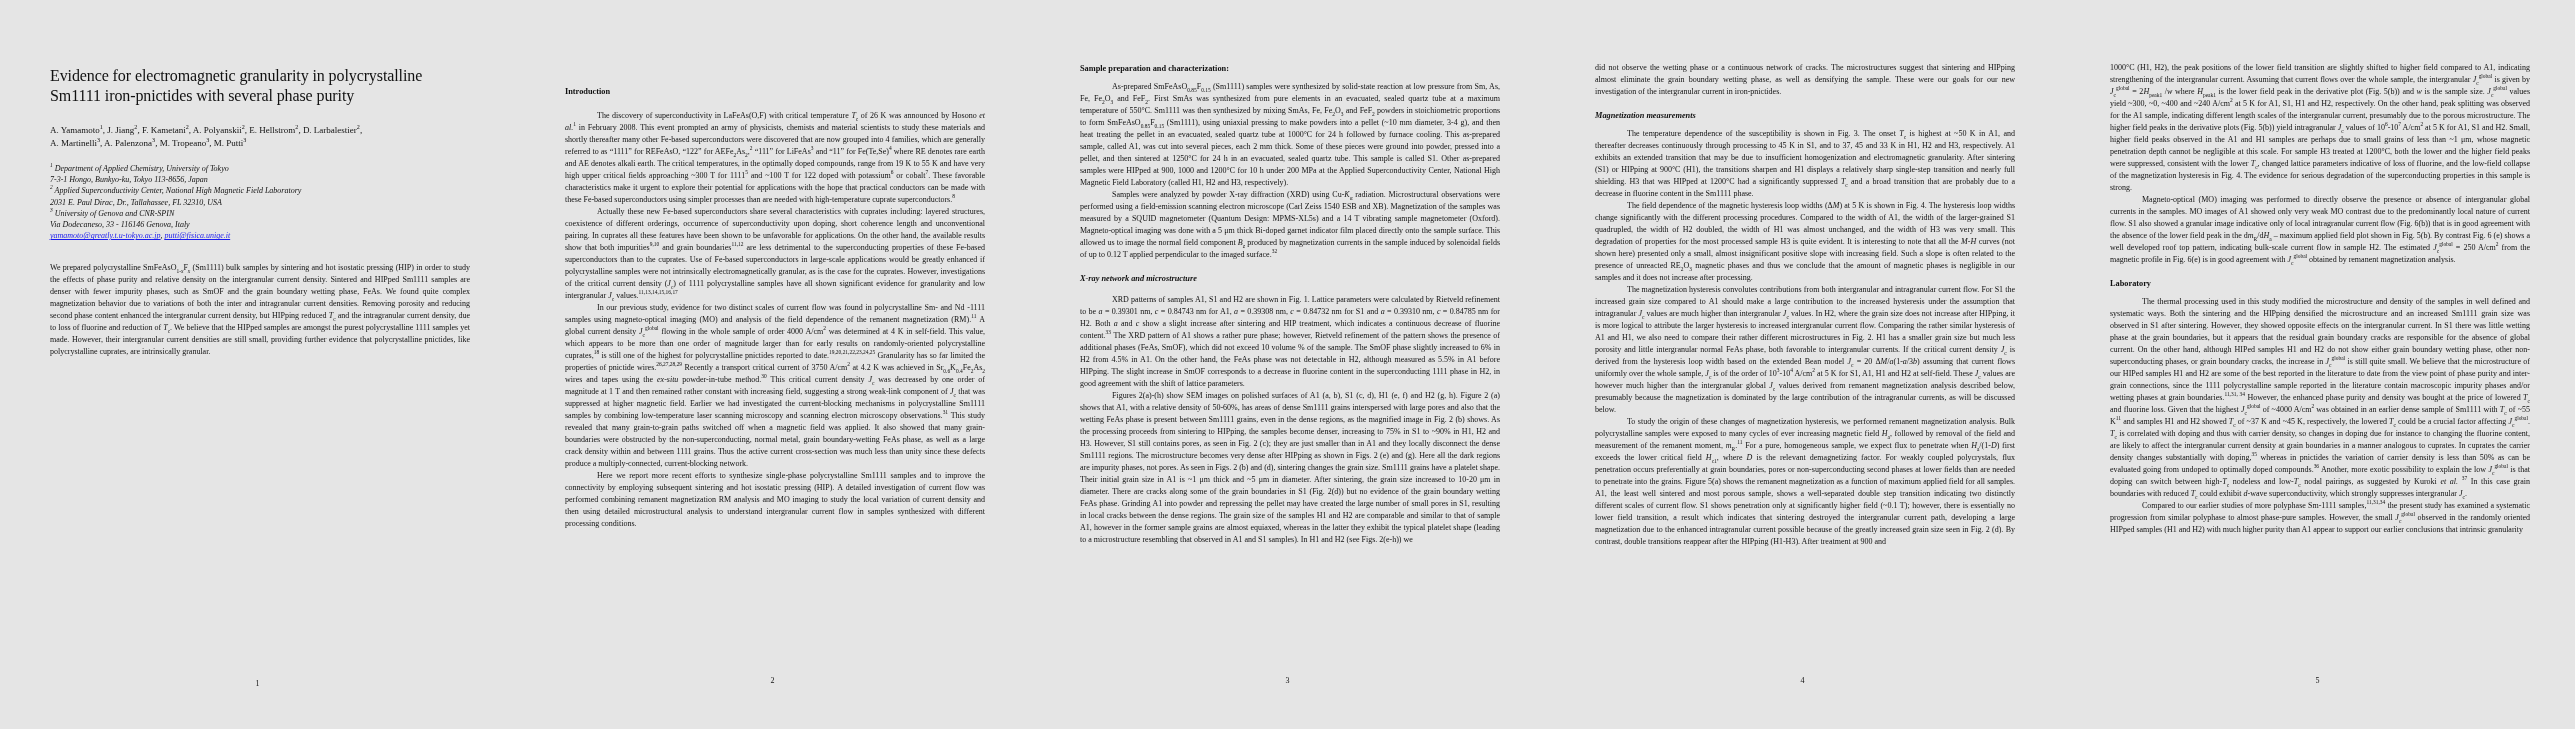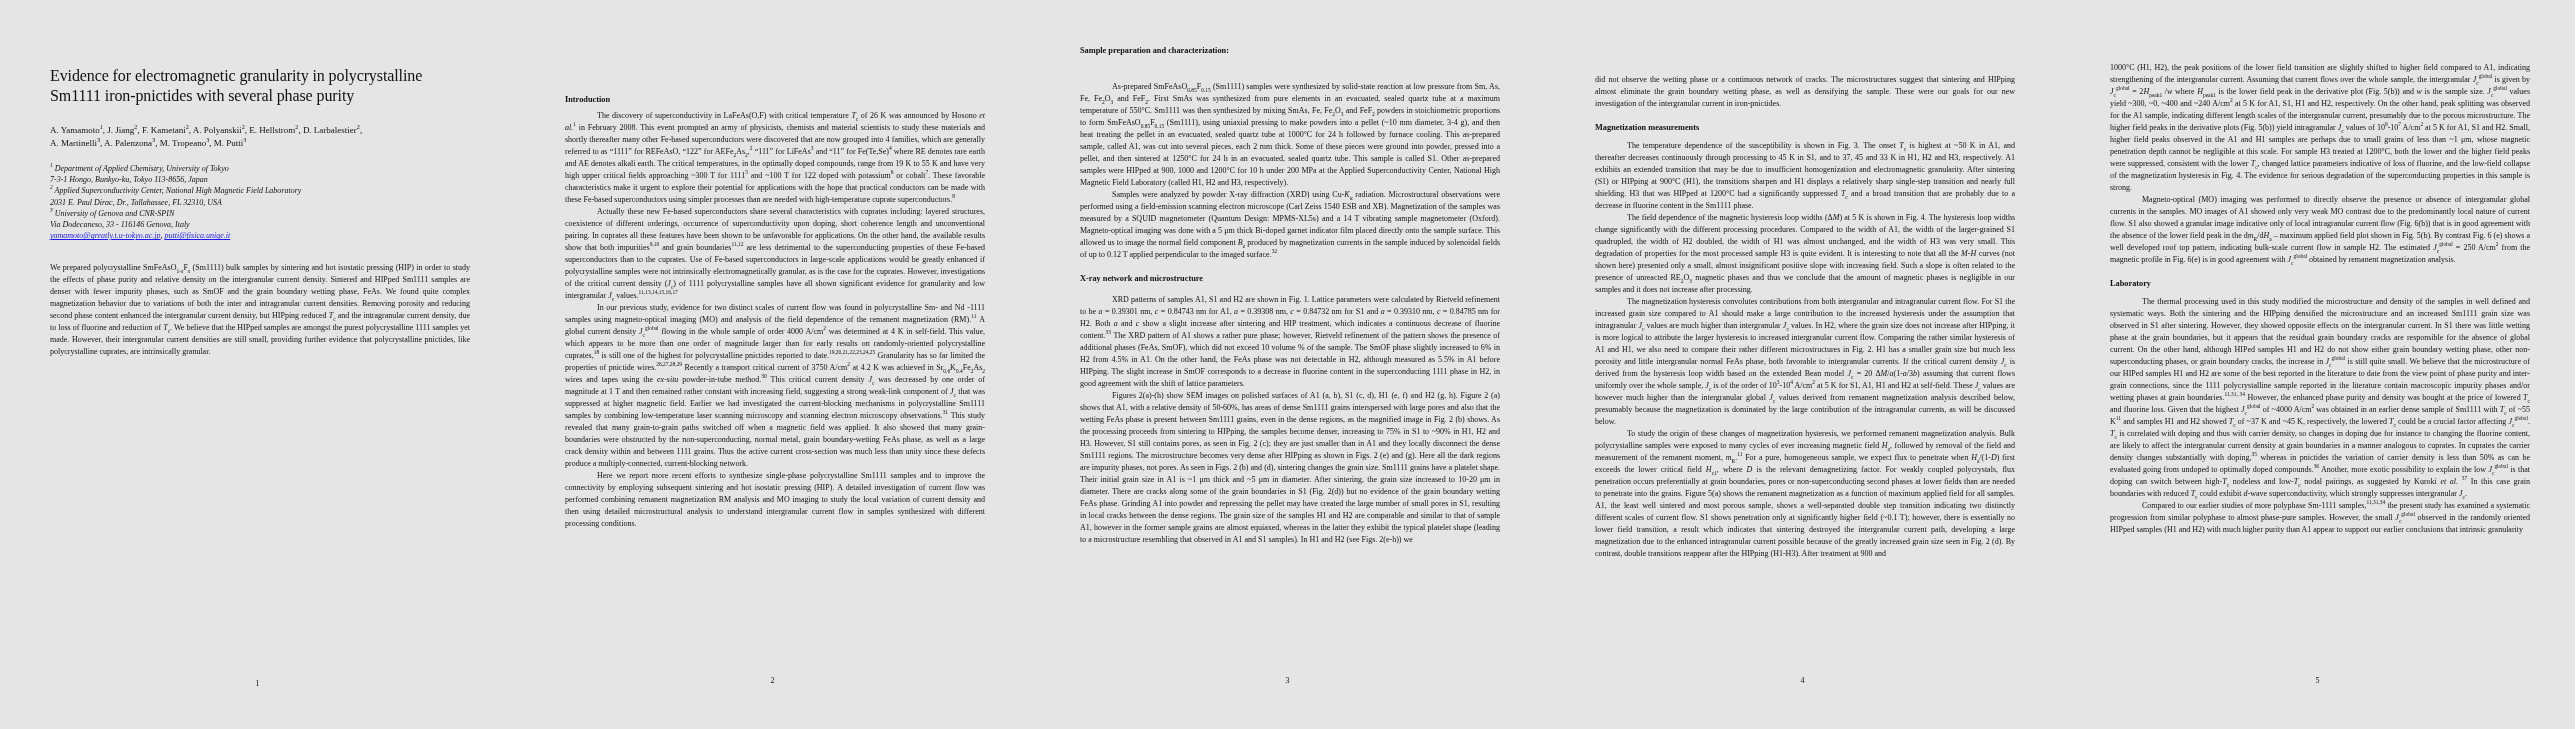--- a/index.html
+++ b/index.html
@@ -9,21 +9,21 @@
   .page { width: 515px; height: 729px; position: relative; box-sizing: border-box; background: #e5e5e5; }
   .page-inner { position: absolute; left: 50px; width: 420px; }
   .title { font-size: 16px; line-height: 20px; margin: 0; font-weight: normal; letter-spacing: -0.1px; }
   .authors { font-size: 9px; line-height: 13.4px; margin: 0; }
   .affils { font-size: 8px; line-height: 11.2px; font-style: italic; margin: 0; }
   .affils .email { color: #1a1aee; text-decoration: underline; }
   .affils .email-sep { color: #111; }
   p.body { font-size: 8px; line-height: 12px; margin: 0; text-align: justify; hyphens: none; }
   p.indent { text-indent: 32px; }
   h2.section { font-size: 8.3px; font-weight: bold; margin: 0; line-height: 12px; }
-  h3.subsection { font-size: 8.3px; font-weight: bold; margin: 0; line-height: 12px; }
+  h3.subsection { font-size: 8.3px; font-weight: bold; font-style: italic; margin: 0; line-height: 12px; }
   .pagenum { position: absolute; left: 0; width: 515px; text-align: center; font-size: 8px; }
   sup, sub { font-size: 68%; line-height: 0; }
 </style>
 </head>
 <body>
 
 <div class="pages">
 
   <div class="page">
     <div class="page-inner" style="top:66px;">
@@ -51,50 +51,50 @@
         </div>
       </div>
     </div>
     <div class="page-inner" style="top:262px;">
       <p class="body">We prepared polycrystalline SmFeAsO<sub>1-<i>x</i></sub>F<sub><i>x</i></sub> (Sm1111) bulk samples by sintering and hot isostatic pressing (HIP) in order to study the effects of phase purity and relative density on the intergranular current density. Sintered and HIPped Sm1111 samples are denser with fewer impurity phases, such as SmOF and the grain boundary wetting phase, FeAs.  We found quite complex magnetization behavior due to variations of both the inter and intragranular current densities.  Removing porosity and reducing second phase content enhanced the intergranular current density, but HIPping reduced <i>T</i><sub>c</sub> and the intragranular current density, due to loss of fluorine and reduction of <i>T</i><sub>c</sub>. We believe that the HIPped samples are amongst the purest polycrystalline 1111 samples yet made.  However, their intergranular current densities are still small, providing further evidence that polycrystalline pnictides, like polycrystalline cuprates, are intrinsically granular.</p>
     </div>
     <div class="pagenum" style="top:679px;">1</div>
   </div>
 
   <div class="page">
-    <div class="page-inner" style="top:94px;">
+    <div class="page-inner" style="top:86px;">
       <h2 class="section">Introduction</h2>
     </div>
     <div class="page-inner" style="top:110px;">
       <p class="body indent">The discovery of superconductivity in LaFeAs(O,F) with critical temperature <i>T</i><sub>c</sub> of 26 K was announced by Hosono <i>et al.</i><sup>1</sup> in February 2008. This event prompted an army of physicists, chemists and material scientists to study these materials and shortly thereafter many other Fe-based superconductors were discovered that are now grouped into 4 families, which are generally referred to as “1111” for REFeAsO, “122” for AEFe<sub>2</sub>As<sub>2</sub>,<sup>2</sup>  “111” for LiFeAs<sup>3</sup> and “11” for Fe(Te,Se)<sup>4</sup> where RE denotes rare earth and AE denotes alkali earth. The critical temperatures, in the optimally doped compounds, range from 19 K to 55 K and have very high upper critical fields approaching ~300 T for 1111<sup>5</sup> and ~100 T for 122 doped with potassium<sup>6</sup> or cobalt<sup>7</sup>. These favorable characteristics make it urgent to explore their potential for applications with the hope that practical conductors can be made with these Fe-based superconductors using simpler processes than are needed with high-temperature cuprate superconductors.<sup>8</sup></p>
       <p class="body indent">Actually these new Fe-based superconductors share several characteristics with cuprates including: layered structures, coexistence of different orderings, occurrence of superconductivity upon doping, short coherence length and unconventional pairing. In cuprates all these features have been shown to be unfavorable for applications. On the other hand, the available results show that both impurities<sup>9,10</sup> and grain boundaries<sup>11,12</sup> are less detrimental to the superconducting properties of these Fe-based superconductors than to the cuprates.  Use of Fe-based superconductors in large-scale applications would be greatly enhanced if polycrystalline samples were not intrinsically electromagnetically granular, as is the case for the cuprates. However, investigations of the critical current density (<i>J</i><sub>c</sub>) of 1111 polycrystalline samples have all shown significant evidence for granularity and low intergranular <i>J</i><sub>c</sub> values.<sup>11,13,14,15,16,17</sup></p>
       <p class="body indent">In our previous study, evidence for two distinct scales of current flow was found in polycrystalline Sm- and Nd -1111 samples using magneto-optical imaging (MO) and analysis of the field dependence of the remanent magnetization (RM).<sup>11</sup> A global current density <i>J</i><sub>c</sub><sup>global</sup> flowing in the whole sample of order 4000 A/cm<sup>2</sup> was determined at 4 K in self-field. This value, which appears to be more than one order of magnitude larger than for early results on randomly-oriented polycrystalline cuprates,<sup>18</sup> is still one of the highest for polycrystalline pnictides reported to date.<sup>19,20,21,22,23,24,25</sup>  Granularity has so far limited the properties of pnictide wires.<sup>26,27,28,29</sup> Recently a transport critical current of 3750 A/cm<sup>2</sup> at 4.2 K was achieved in Sr<sub>0.6</sub>K<sub>0.4</sub>Fe<sub>2</sub>As<sub>2</sub> wires and tapes using the <i>ex-situ</i> powder-in-tube method.<sup>30</sup> This critical current density <i>J</i><sub>c</sub> was decreased by one order of magnitude at 1 T and then remained rather constant with increasing field, suggesting a strong weak-link component of <i>J</i><sub>c</sub> that was suppressed at higher magnetic field.  Earlier we had investigated the current-blocking mechanisms in polycrystalline Sm1111 samples by combining low-temperature laser scanning microscopy and scanning electron microscopy observations.<sup>31</sup> This study revealed that many grain-to-grain paths switched off when a magnetic field was applied. It also showed that many grain-boundaries were obstructed by the non-superconducting, normal metal, grain boundary-wetting FeAs phase, as well as a large crack density within and between 1111 grains.  Thus the active current cross-section was much less than unity since these defects produce a multiply-connected, current-blocking network.</p>
       <p class="body indent">Here we report more recent efforts to synthesize single-phase polycrystalline Sm1111 samples and to improve the connectivity by employing subsequent sintering and hot isostatic pressing (HIP). A detailed investigation of current flow was performed combining remanent magnetization RM analysis and MO imaging to study the local variation of current density and then using detailed microstructural analysis to understand intergranular current flow in samples synthesized with different processing conditions.</p>
     </div>
     <div class="pagenum" style="top:676px;">2</div>
   </div>
 
   <div class="page">
-    <div class="page-inner" style="top:45px;">
+    <div class="page-inner" style="top:63px;">
       <h2 class="section">Sample preparation and characterization:</h2>
     </div>
     <div class="page-inner" style="top:81px;">
       <p class="body indent">As-prepared SmFeAsO<sub>0.85</sub>F<sub>0.15</sub> (Sm1111) samples were synthesized by solid-state reaction at low pressure from Sm, As, Fe, Fe<sub>2</sub>O<sub>3</sub> and FeF<sub>2</sub>. First SmAs was synthesized from pure elements in an evacuated, sealed quartz tube at a maximum temperature of 550°C. Sm1111 was then synthesized by mixing SmAs, Fe, Fe<sub>2</sub>O<sub>3</sub> and FeF<sub>2</sub> powders in stoichiometric proportions to form SmFeAsO<sub>0.85</sub>F<sub>0.15</sub> (Sm1111), using uniaxial pressing to make powders into a pellet (~10 mm diameter, 3-4 g), and then heat treating the pellet in an evacuated, sealed quartz tube at 1000°C for 24 h followed by furnace cooling. This as-prepared sample, called A1, was cut into several pieces, each 2 mm thick. Some of these pieces were ground into powder, pressed into a pellet, and then sintered at 1250°C for 24 h in an evacuated, sealed quartz tube. This sample is called S1.  Other as-prepared samples were HIPped at 900, 1000 and 1200°C for 10 h under 200 MPa at the Applied Superconductivity Center, National High Magnetic Field Laboratory (called H1, H2 and H3, respectively).</p>
       <p class="body indent">Samples were analyzed by powder X-ray diffraction (XRD) using Cu-<i>K</i><sub>α</sub> radiation. Microstructural observations were performed using a field-emission scanning electron microscope (Carl Zeiss 1540 ESB and XB). Magnetization of the samples was measured by a SQUID magnetometer (Quantum Design: MPMS-XL5s) and a 14 T vibrating sample magnetometer (Oxford). Magneto-optical imaging was done with a 5 μm thick Bi-doped garnet indicator film placed directly onto the sample surface.  This allowed us to image the normal field component <i>B</i><sub>z</sub> produced by magnetization currents in the sample induced by solenoidal fields of up to 0.12 T applied perpendicular to the imaged surface.<sup>32</sup></p>
       <div style="height:12px;"></div>
       <h3 class="subsection">X-ray network and microstructure</h3>
       <div style="height:8.5px;"></div>
       <p class="body indent">XRD patterns of samples A1, S1 and H2 are shown in Fig. 1. Lattice parameters were calculated by Rietveld refinement to be <i>a</i> = 0.39301 nm, <i>c</i> = 0.84743 nm for A1, <i>a</i> = 0.39308 nm, <i>c</i> = 0.84732 nm for S1 and <i>a</i> = 0.39310 nm, <i>c</i> = 0.84785 nm for H2. Both <i>a</i> and <i>c</i> show a slight increase after sintering and HIP treatment, which indicates a continuous decrease of fluorine content.<sup>33</sup> The XRD pattern of A1 shows a rather pure phase; however, Rietveld refinement of the pattern shows the presence of additional phases (FeAs, SmOF), which did not exceed 10 volume % of the sample. The SmOF phase slightly increased to 6% in H2 from 4.5% in A1. On the other hand, the FeAs phase was not detectable in H2, although measured as 5.5% in A1 before HIPping. The slight increase in SmOF corresponds to a decrease in fluorine content in the superconducting 1111 phase in H2, in good agreement with the shift of lattice parameters.</p>
       <p class="body indent">Figures 2(a)-(h) show SEM images on polished surfaces of A1 (a, b), S1 (c, d), H1 (e, f) and H2 (g, h). Figure 2 (a) shows that A1, with a relative density of 50-60%, has areas of dense Sm1111 grains interspersed with large pores and also that the wetting FeAs phase is present between Sm1111 grains, even in the dense regions, as the magnified image in Fig. 2 (b) shows. As the processing proceeds from sintering to HIPping, the samples become denser, increasing to 75% in S1 to ~90% in H1, H2 and H3. However, S1 still contains pores, as seen in Fig. 2 (c); they are just smaller than in A1 and they locally disconnect the dense Sm1111 regions. The microstructure becomes very dense after HIPping as shown in Figs. 2 (e) and (g).  Here all the dark regions are impurity phases, not pores. As seen in Figs. 2 (b) and (d), sintering changes the grain size.  Sm1111 grains have a platelet shape.  Their initial grain size in A1 is ~1 μm thick and ~5 μm in diameter. After sintering, the grain size increased to 10-20 μm in diameter.  There are cracks along some of the grain boundaries in S1 (Fig. 2(d)) but no evidence of the grain boundary wetting FeAs phase. Grinding A1 into powder and repressing the pellet may have created the large number of small pores in S1, resulting in local cracks between the dense regions. The grain size of the samples H1 and H2 are comparable and similar to that of sample A1, however in the former sample grains are almost equiaxed, whereas in the latter they exhibit the typical platelet shape (leading to a microstructure resembling that observed in A1 and S1 samples). In H1 and H2 (see Figs. 2(e-h)) we</p>
     </div>
     <div class="pagenum" style="top:676px;">3</div>
   </div>
 
   <div class="page">
-    <div class="page-inner" style="top:74px;">
+    <div class="page-inner" style="top:62px;">
       <p class="body">did not observe the wetting phase or a continuous network of cracks. The microstructures suggest that sintering and HIPping almost eliminate the grain boundary wetting phase, as well as densifying the sample.  These were our goals for our new investigation of the intergranular current in iron-pnictides.</p>
       <div style="height:12px;"></div>
       <h3 class="subsection">Magnetization measurements</h3>
       <div style="height:5.5px;"></div>
       <p class="body indent">The temperature dependence of the susceptibility is shown in Fig. 3. The onset <i>T</i><sub>c</sub> is highest at ~50 K in A1, and thereafter decreases continuously through processing to 45 K in S1, and to 37, 45 and 33 K in H1, H2 and H3, respectively. A1 exhibits an extended transition that may be due to insufficient homogenization and electromagnetic granularity. After sintering (S1) or HIPping at 900°C (H1), the transitions sharpen and H1 displays a relatively sharp single-step transition and nearly full shielding.  H3 that was HIPped at 1200°C had a significantly suppressed <i>T</i><sub>c</sub> and a broad transition that are probably due to a decrease in fluorine content in the Sm1111 phase.</p>
       <p class="body indent">The field dependence of the magnetic hysteresis loop widths (Δ<i>M</i>) at 5 K is shown in Fig. 4. The hysteresis loop widths change significantly with the different processing procedures. Compared to the width of A1, the width of the larger-grained S1 quadrupled, the width of H2 doubled, the width of H1 was almost unchanged, and the width of H3 was very small.  This degradation of properties for the most processed sample H3 is quite evident. It is interesting to note that all the <i>M-H</i> curves (not shown here) presented only a small, almost insignificant positive slope with increasing field. Such a slope is often related to the presence of unreacted RE<sub>2</sub>O<sub>3</sub> magnetic phases and thus we conclude that the amount of magnetic phases is negligible in our samples and it does not increase after processing.</p>
       <p class="body indent">The magnetization hysteresis convolutes contributions from both intergranular and intragranular current flow.  For S1 the increased grain size compared to A1 should make a large contribution to the increased hysteresis under the assumption that intragranular <i>J</i><sub>c</sub> values are much higher than intergranular <i>J</i><sub>c</sub> values.  In H2, where the grain size does not increase after HIPping, it is more logical to attribute the larger hysteresis to increased intergranular current flow. Comparing the rather similar hysteresis of A1 and H1, we also need to compare their rather different microstructures in Fig. 2.  H1 has a smaller grain size but much less porosity and little intergranular normal FeAs phase, both favorable to intergranular currents. If the critical current density <i>J</i><sub>c</sub> is derived from the hysteresis loop width based on the extended Bean model <i>J</i><sub>c</sub> = 20 Δ<i>M</i>/<i>a</i>(1-<i>a</i>/3<i>b</i>) assuming that current flows uniformly over the whole sample, <i>J</i><sub>c</sub> is of the order of 10<sup>3</sup>-10<sup>4</sup> A/cm<sup>2</sup> at 5 K for S1, A1, H1 and H2 at self-field. These <i>J</i><sub>c</sub> values are however much higher than the intergranular global <i>J</i><sub>c</sub> values derived from remanent magnetization analysis described below, presumably because the magnetization is dominated by the large contribution of the intragranular currents, as will be discussed below.</p>
       <p class="body indent">To study the origin of these changes of magnetization hysteresis, we performed remanent magnetization analysis. Bulk polycrystalline samples were exposed to many cycles of ever increasing magnetic field <i>H</i><sub>a</sub>, followed by removal of the field and measurement of the remanent moment, <i>m</i><sub>R</sub>.<sup>11</sup> For a pure, homogeneous sample, we expect flux to penetrate when <i>H</i><sub>a</sub>/(1-<i>D</i>) first exceeds the lower critical field <i>H</i><sub>c1</sub>, where <i>D</i> is the relevant demagnetizing factor. For weakly coupled polycrystals, flux penetration occurs preferentially at grain boundaries, pores or non-superconducting second phases at lower fields than are needed to penetrate into the grains. Figure 5(a) shows the remanent magnetization as a function of maximum applied field for all samples.  A1, the least well sintered and most porous sample, shows a well-separated double step transition indicating two distinctly different scales of current flow. S1 shows penetration only at significantly higher field (~0.1 T); however, there is essentially no lower field transition, a result which indicates that sintering destroyed the intergranular current path, developing a large magnetization due to the enhanced intragranular current possible because of the greatly increased grain size seen in Fig. 2 (d). By contrast, double transitions reappear after the HIPping (H1-H3).  After treatment at 900 and</p>
     </div>
     <div class="pagenum" style="top:676px;">4</div>

